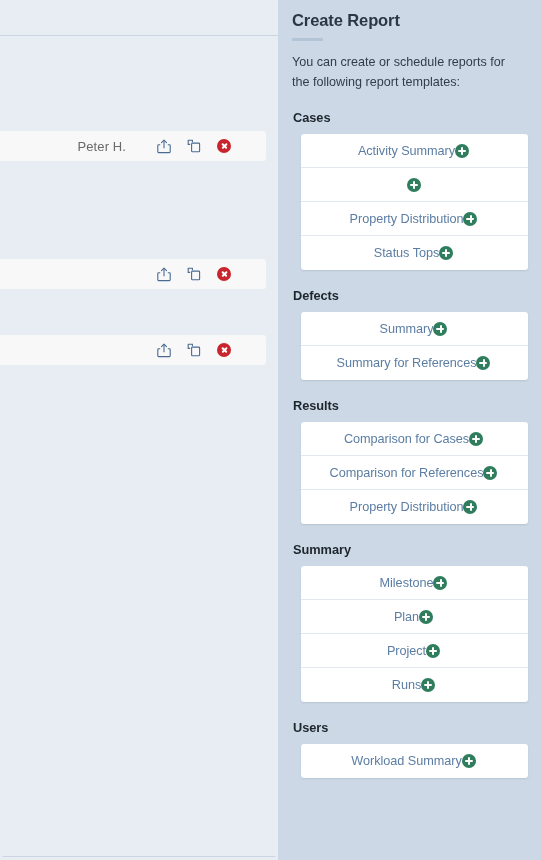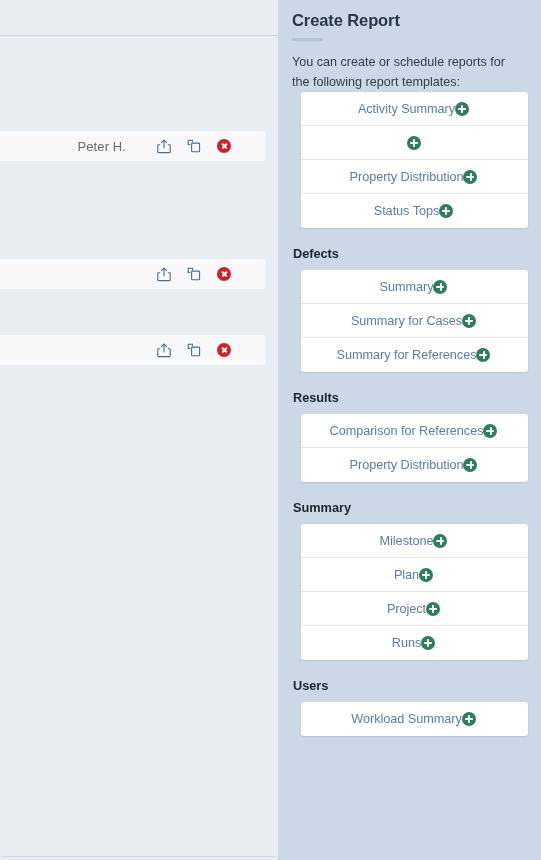--- a/index.html
+++ b/index.html
@@ -261,20 +261,21 @@
           </div>
         </div>
       </div>
   </div>
 
   <div class="right-panel">
     <div class="panel-title">Create Report</div>
     <div class="title-rule"></div>
     <div class="panel-desc">You can create or schedule reports for the following report templates:</div>
     <div id="sections">
+        <div class="section-heading">Cases</div>
         <div class="card">
           <div class="card-row">
             <span class="card-row-label">Activity Summary</span>
             <span class="plus-icon"></span>
           </div>
           <div class="card-row">
             <span class="plus-icon"></span>
           </div>
           <div class="card-row">
             <span class="card-row-label">Property Distribution</span>
@@ -285,30 +286,30 @@
             <span class="plus-icon"></span>
           </div>
         </div>
         <div class="section-heading">Defects</div>
         <div class="card">
           <div class="card-row">
             <span class="card-row-label">Summary</span>
             <span class="plus-icon"></span>
           </div>
           <div class="card-row">
-            <span class="card-row-label">Summary for Cases</span>
-            <span class="plus-icon"></span>
-          </div>
-          <div class="card-row">
             <span class="card-row-label">Summary for References</span>
             <span class="plus-icon"></span>
           </div>
         </div>
         <div class="section-heading">Results</div>
         <div class="card">
+          <div class="card-row">
+            <span class="card-row-label">Comparison for Cases</span>
+            <span class="plus-icon"></span>
+          </div>
           <div class="card-row">
             <span class="card-row-label">Comparison for References</span>
             <span class="plus-icon"></span>
           </div>
           <div class="card-row">
             <span class="card-row-label">Property Distribution</span>
             <span class="plus-icon"></span>
           </div>
         </div>
         <div class="section-heading">Summary</div>

